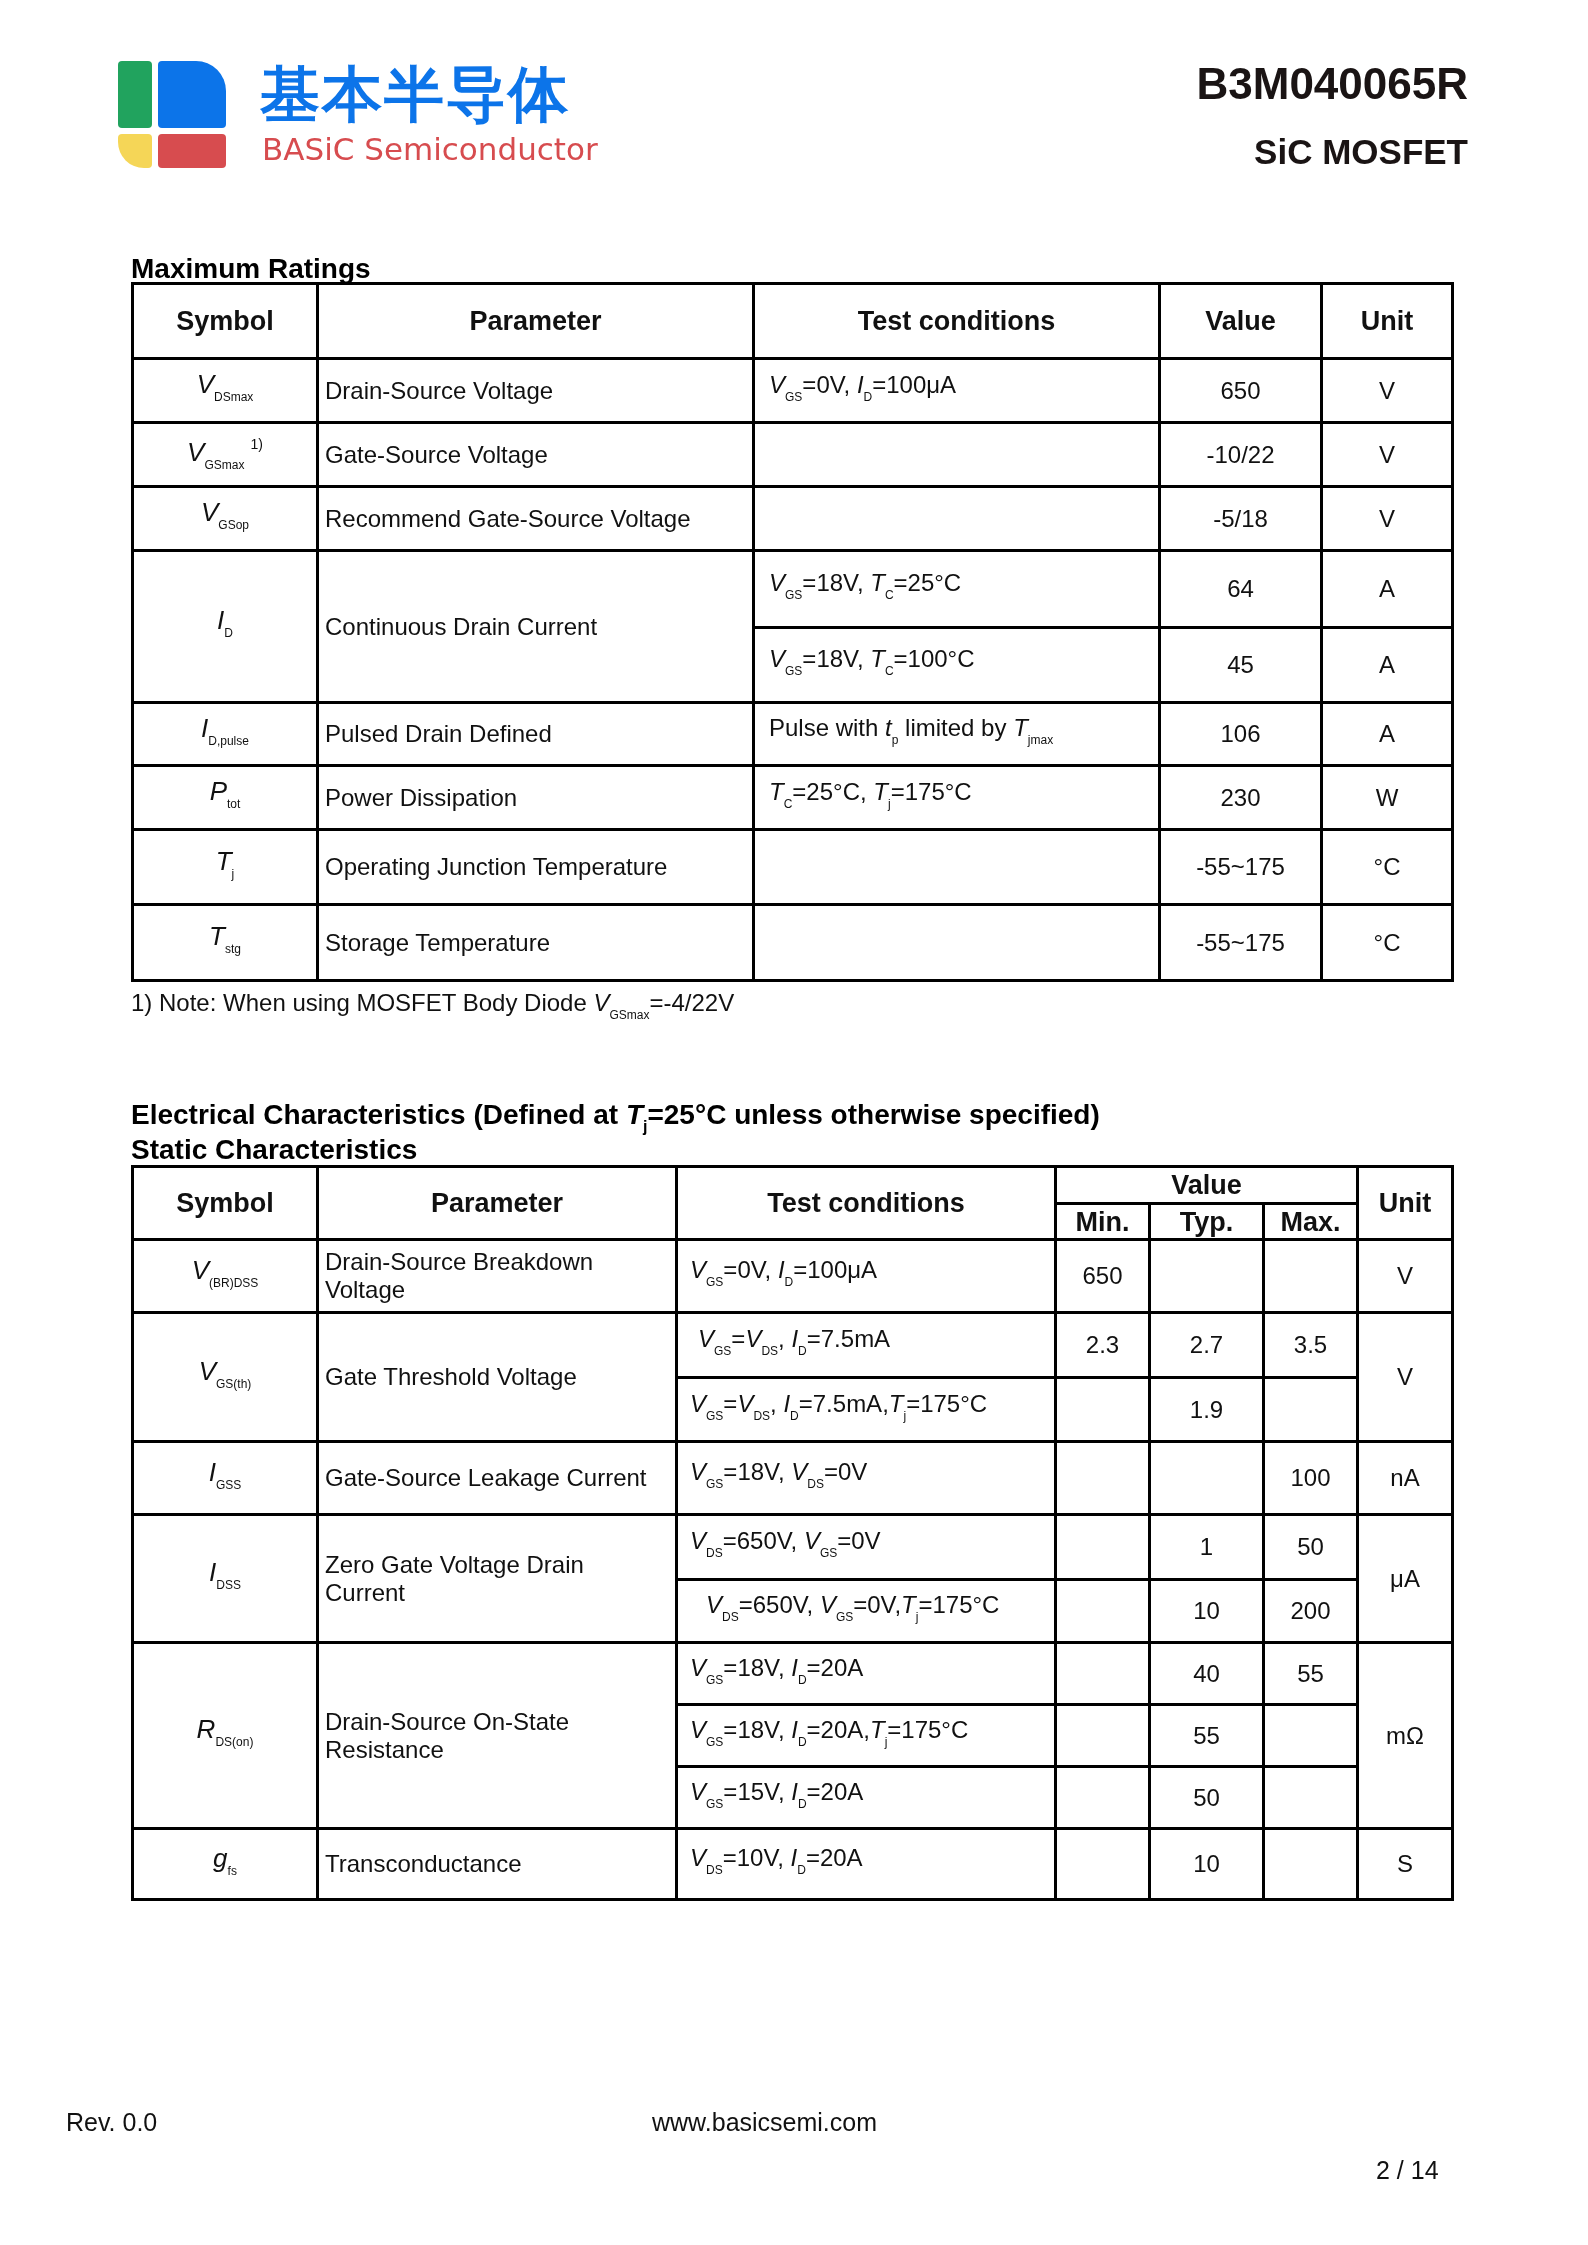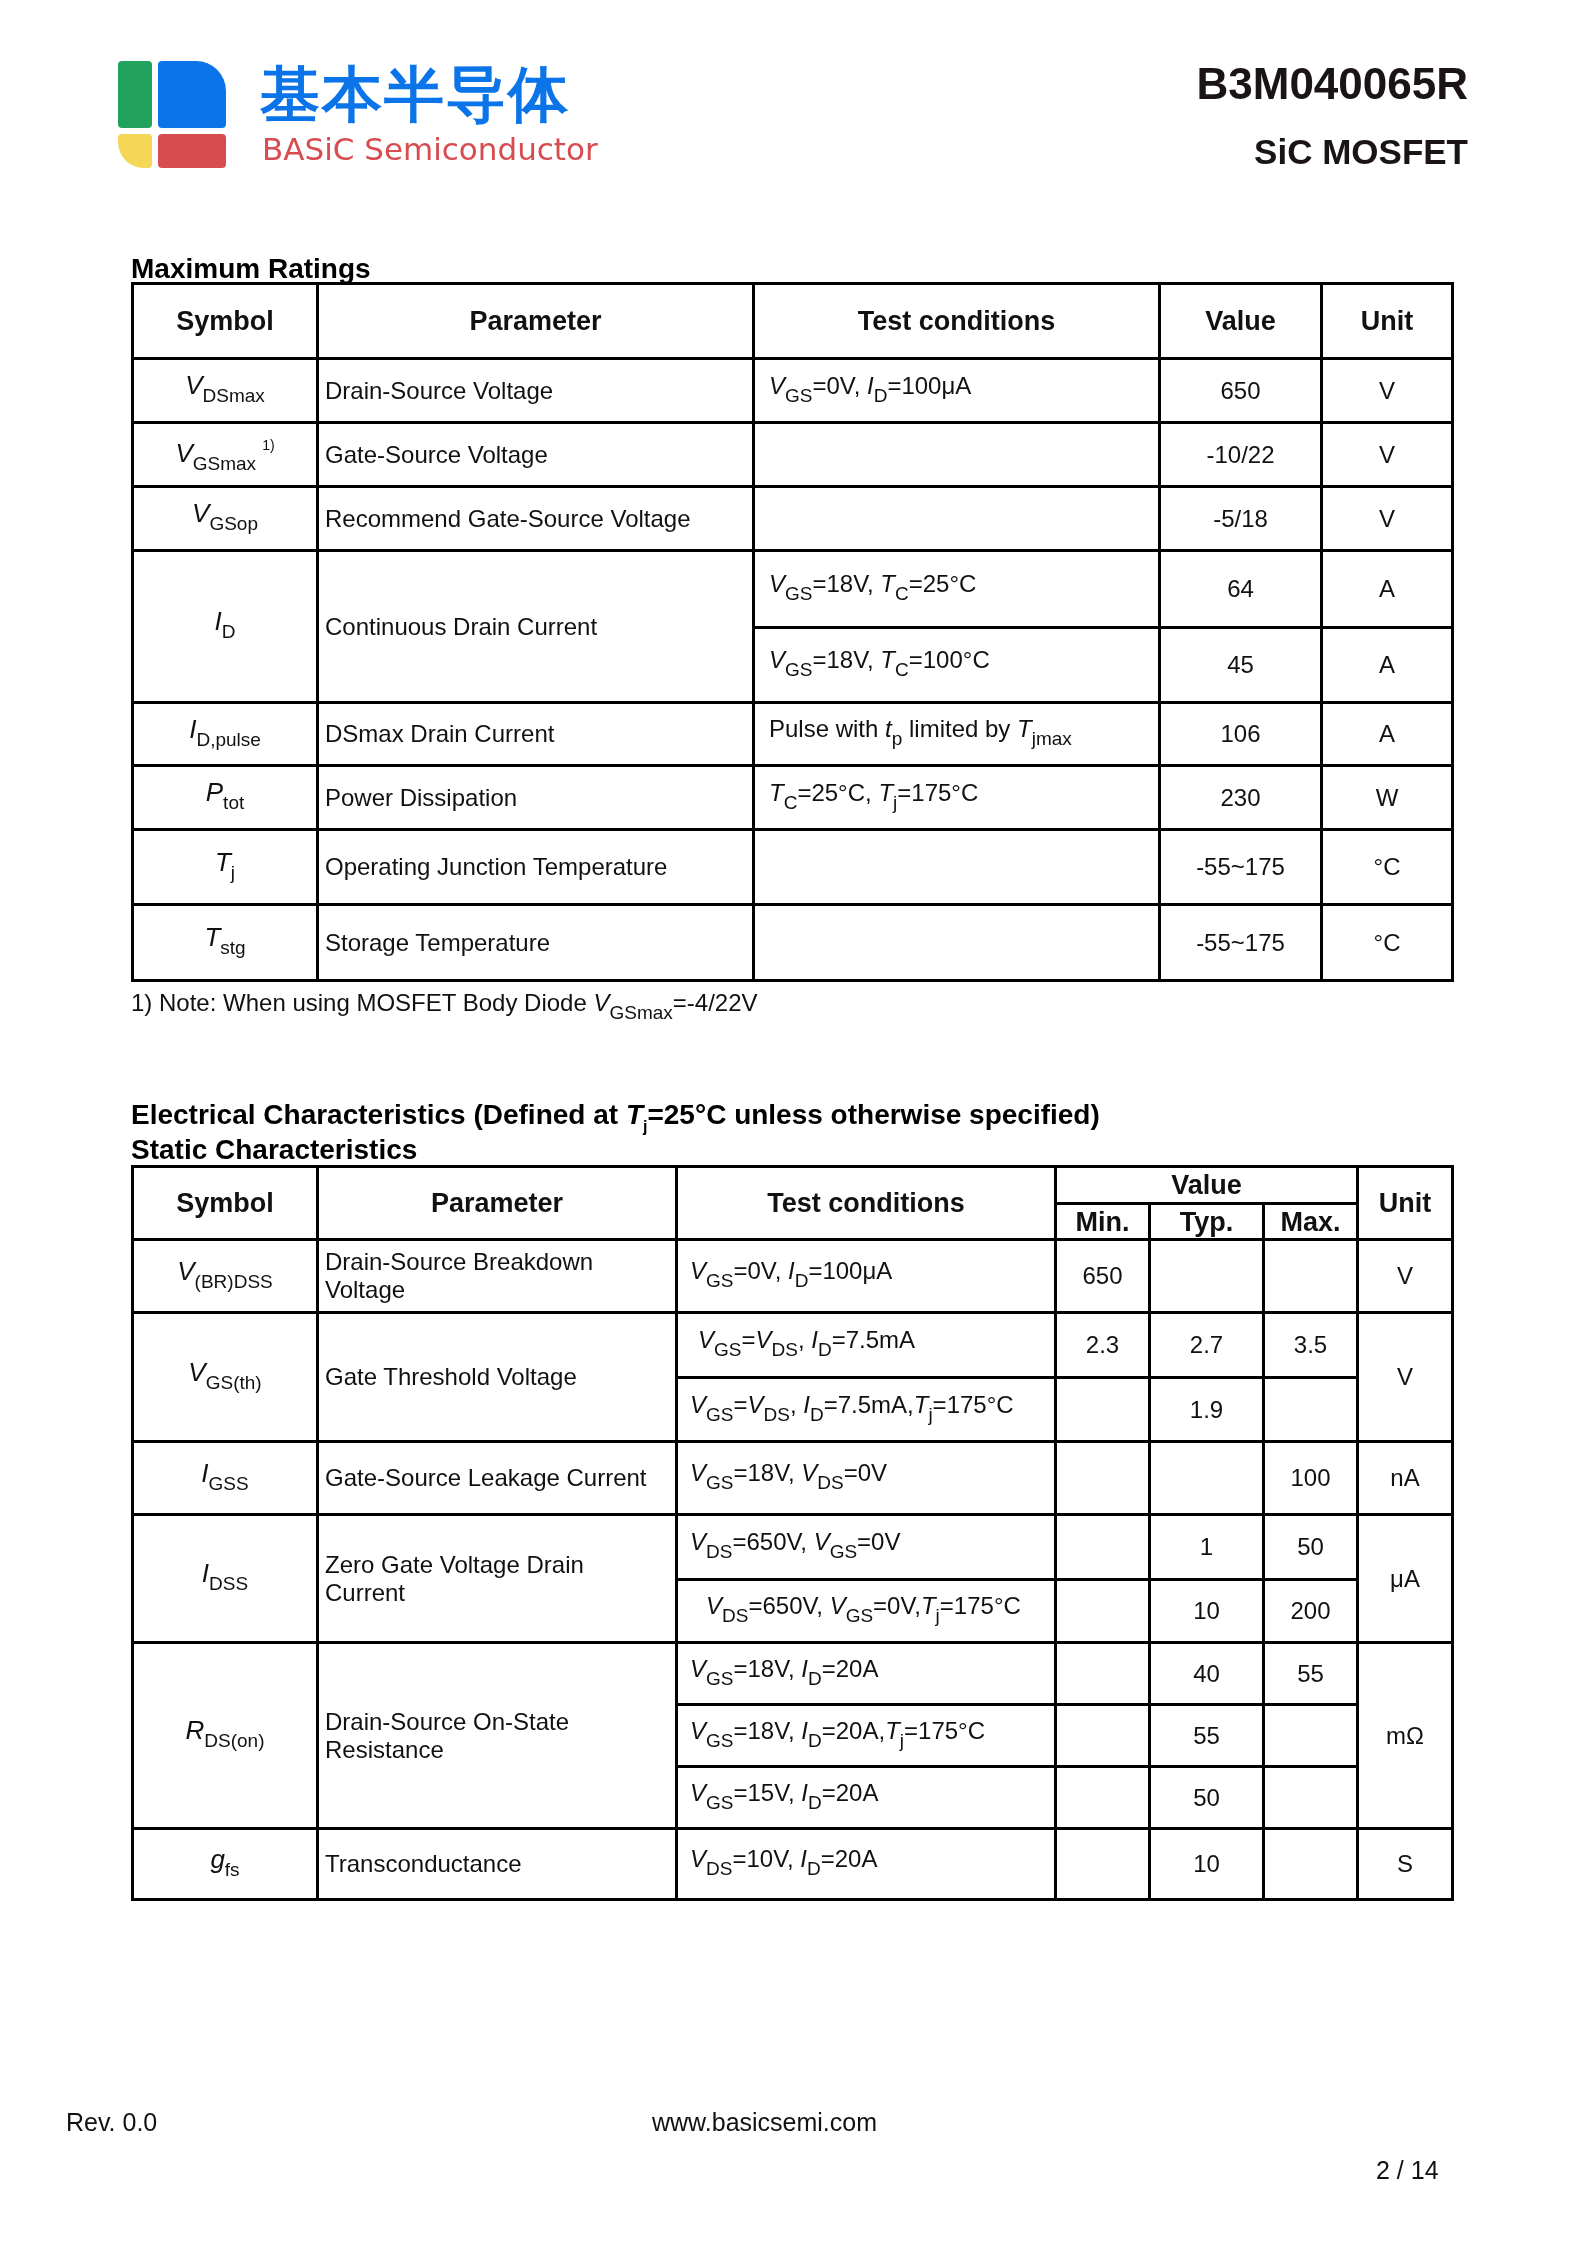--- a/index.html
+++ b/index.html
@@ -21,21 +21,21 @@
 
   .sec-title { font-size: 28px; font-weight: bold; color: #000; line-height: 34px; white-space: nowrap; margin-top: 16px; }
 
   table.grid { position: absolute; border-collapse: collapse; table-layout: fixed; }
   table.grid td, table.grid th { border: 3px solid #000; padding: 0 6px; font-size: 24px; line-height: 28px;
        vertical-align: middle; color: #111; box-sizing: border-box; overflow: hidden; }
   table.grid th { font-weight: bold; font-size: 27px; text-align: center; }
   td.c { text-align: center; }
   td.l { text-align: left; }
   .sym { font-style: italic; font-size: 26px; }
-  .sub { font-style: normal; font-size: 19px; vertical-align: -8px; }
+  .sub { font-style: normal; font-size: 12px; vertical-align: -8px; }
   .sup { font-style: normal; font-size: 14px; vertical-align: 12px; margin-left: 6px; }
   .i { font-style: italic; }
   .note { font-size: 24px; line-height: 30px; white-space: nowrap; text-align: right; }
   .footer { font-size: 25px; line-height: 30px; white-space: nowrap; color: #111; }
 </style>
 </head>
 <body>
 
 <div>
   <div class="logo-block lg-green"></div>
@@ -99,21 +99,21 @@
     <td class="c">A</td>
   </tr>
   <tr style="height:75px">
     <td class="l" style="padding-left:14px"><span class="i">V</span><span class="sub">GS</span><span>=18V, </span><span class="i">T</span><span class="sub">C</span><span>=100°C</span></td>
     <td class="c">45</td>
     <td class="c">A</td>
   </tr>
 
   <tr style="height:63px">
     <td class="c"><span class="sym">I</span><span class="sub">D,pulse</span></td>
-    <td class="l">DSmax Drain Current</td>
+    <td class="l">Pulsed Drain Defined</td>
     <td class="l" style="padding-left:14px"><span>Pulse with </span><span class="i">t</span><span class="sub">p</span><span> limited by </span><span class="i">T</span><span class="sub">jmax</span></td>
     <td class="c">106</td>
     <td class="c">A</td>
   </tr>
 
   <tr style="height:64px">
     <td class="c"><span class="sym">P</span><span class="sub">tot</span></td>
     <td class="l">Power Dissipation</td>
     <td class="l" style="padding-left:14px"><span class="i">T</span><span class="sub">C</span><span>=25°C, </span><span class="i">T</span><span class="sub">j</span><span>=175°C</span></td>
     <td class="c">230</td>

